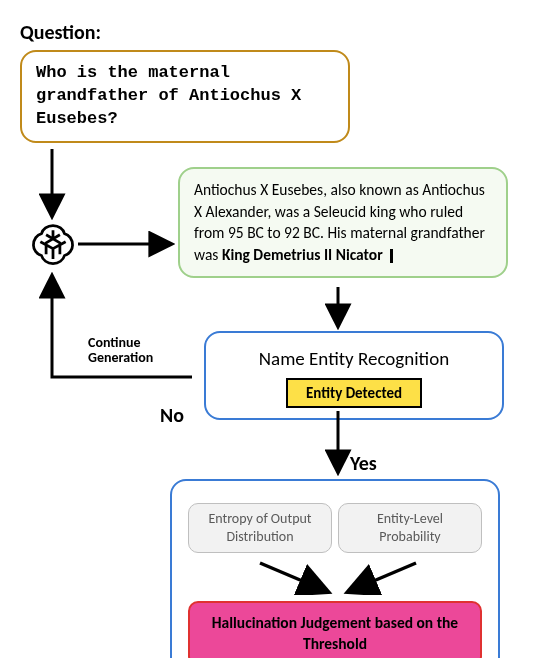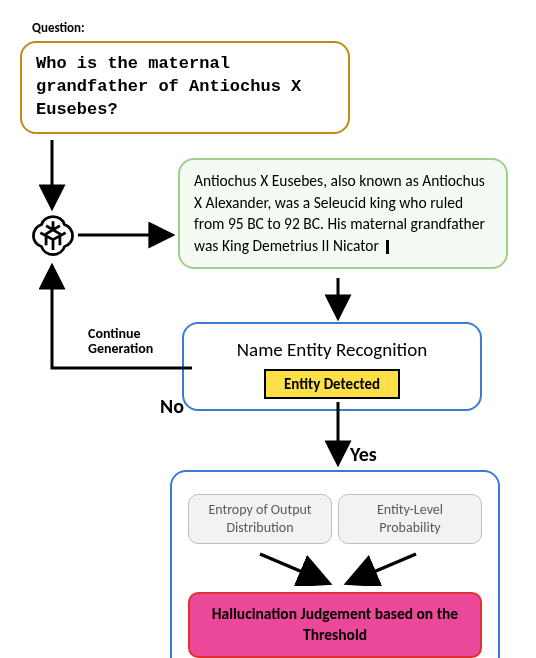--- a/index.html
+++ b/index.html
@@ -5,23 +5,22 @@
   body {
     margin: 0;
     padding: 20px;
     font-family: Calibri, Arial, sans-serif;
     background: #fff;
     width: 536px;
     box-sizing: border-box;
   }
   .section-label {
     font-weight: 700;
-    font-size: 13px;
+    font-size: 20px;
     margin-bottom: 6px;
-    margin-left: 12px;
   }
   .box {
     border-width: 2.5px;
     border-style: solid;
     border-radius: 16px;
     padding: 10px 14px;
     box-sizing: border-box;
     background: #fff;
   }
   .question-box {
@@ -32,21 +31,21 @@
     line-height: 1.35;
     font-family: Liberation Mono, monospace;
   }
   .answer-box {
     border-color: #9fd08b;
     background: #f5faf2;
     width: 330px;
     font-size: 15.5px;
     line-height: 1.4;
   }
-  .answer-box .bold { font-weight: 400; }
+  .answer-box .bold { font-weight: 700; }
   .cursor {
     display:inline-block;
     width:3px; height:14px;
     background:#000; margin-left:4px;
     vertical-align: middle;
   }
   .ner-box {
     border-color: #3a7bd5;
     width: 300px;
     text-align: center;
@@ -131,21 +130,21 @@
       <path d="M14 12l12 7v10M26 12l-12 7v10M20 8v9M20 33v-9M9 18l11 6M31 18l-11 6"></path>
     </svg>
   </div>
 
   <div class="box answer-box" style="position:absolute; right:8px; top:18px;">
     <span>Antiochus X Eusebes, also known as Antiochus X Alexander, was a Seleucid king who ruled from 95 BC to 92 BC. His maternal grandfather was </span>
     <span class="bold">King Demetrius II Nicator</span>
     <span class="cursor"></span>
   </div>
 
-  <div class="box ner-box" style="position:absolute; right:34px; top:182px;">
+  <div class="box ner-box" style="position:absolute; right:12px; top:182px;">
     <div class="ner-title">Name Entity Recognition</div>
     <div class="ner-sub">Entity Detected</div>
   </div>
 
   <svg style="position:absolute; left:0; top:0;" width="500" height="330">
     <defs>
       <marker id="ah" viewBox="0 0 10 10" refX="8" refY="5" markerWidth="9" markerHeight="9" orient="auto-start-reverse">
         <path d="M0 0L10 5L0 10z" fill="#000"></path>
       </marker>
     </defs>

